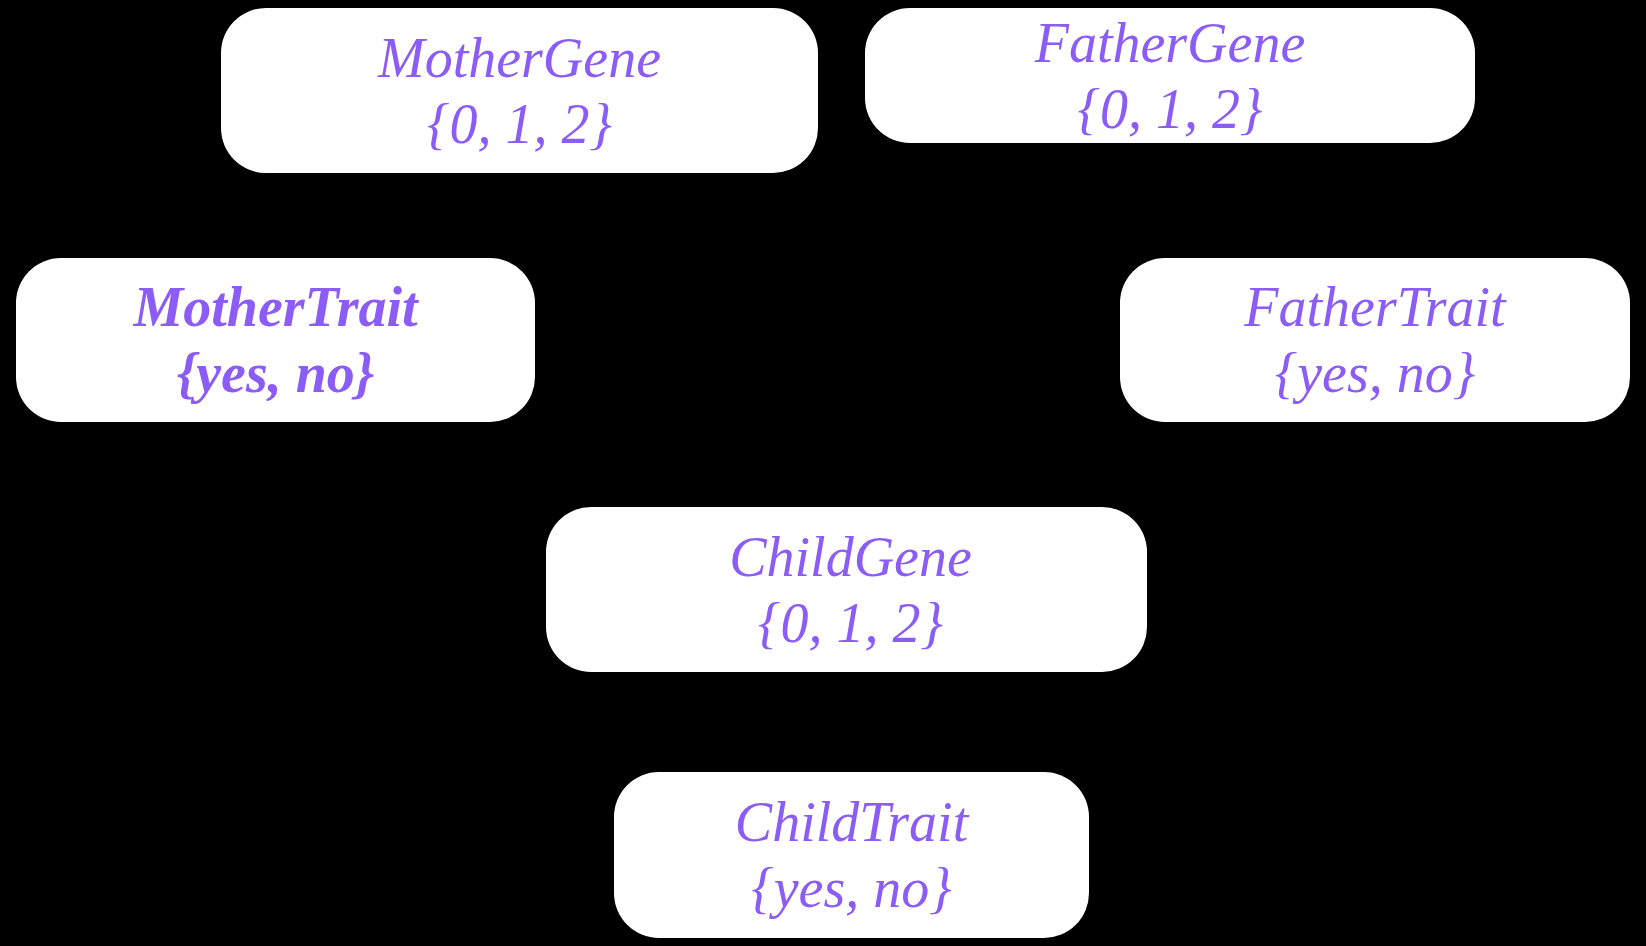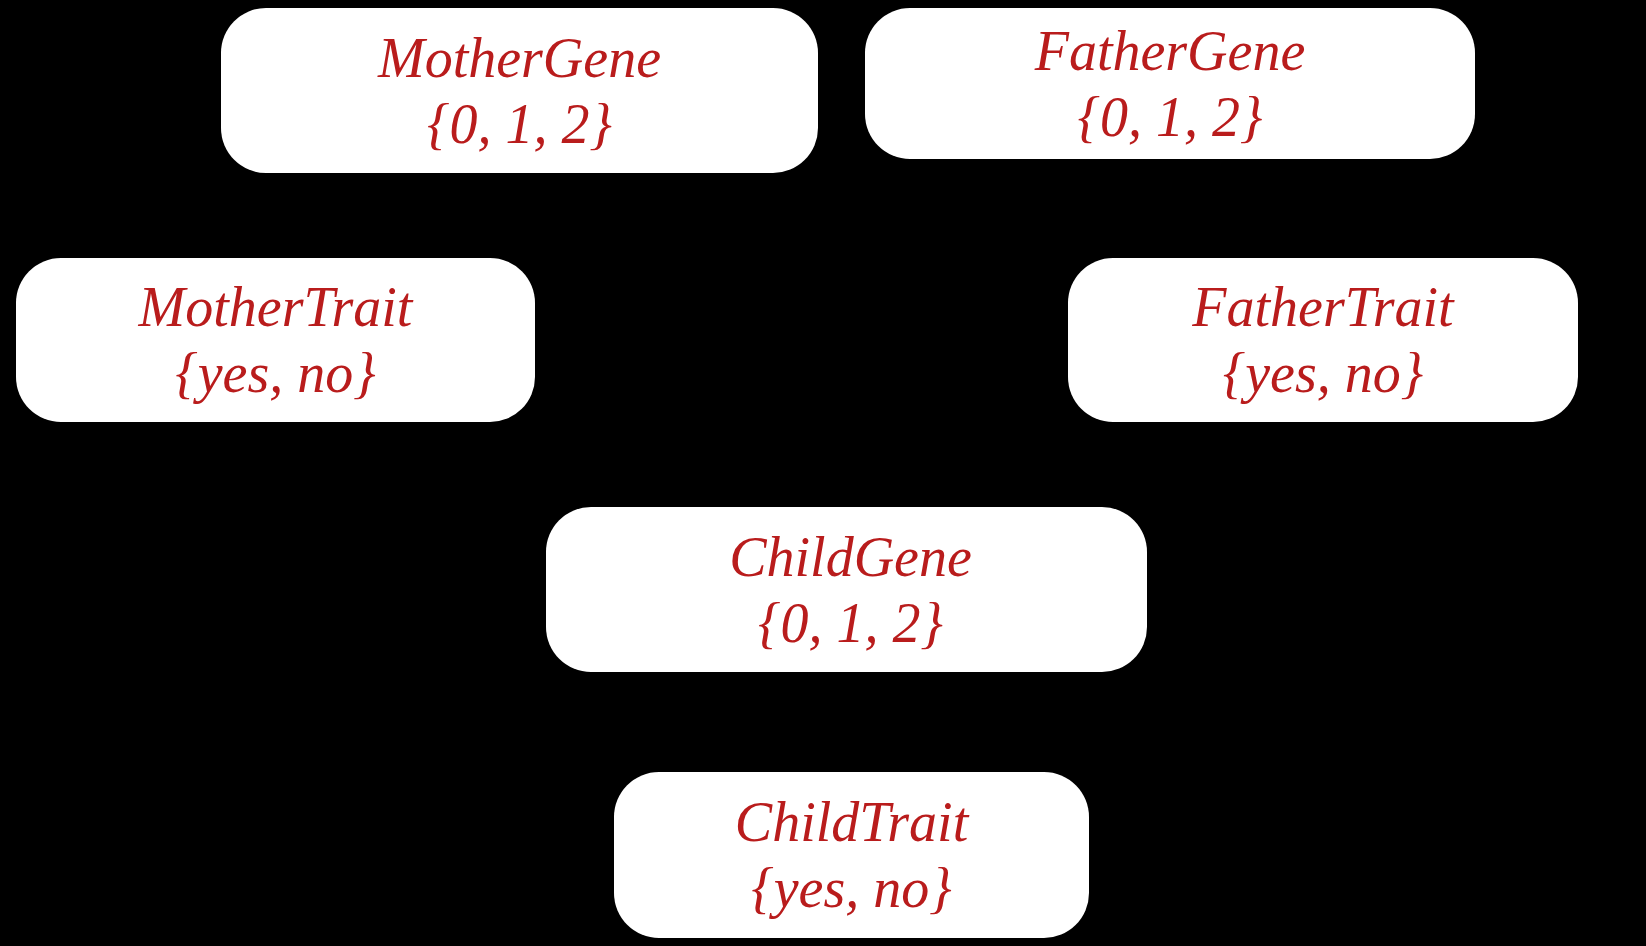--- a/index.html
+++ b/index.html
@@ -10,37 +10,37 @@
   .canvas {
     position: relative;
     width: 1646px;
     height: 946px;
     background: #000000;
     overflow: hidden;
   }
   .node {
     position: absolute;
     background: #ffffff;
-    color: #b91c1c;
+    color: #8b5cf6;
     border-radius: 45px;
     display: flex;
     flex-direction: column;
     align-items: center;
     justify-content: center;
     text-align: center;
     font-family: "Liberation Serif", "DejaVu Serif", serif;
     font-style: italic;
     font-size: 56px;
     line-height: 66px;
     white-space: nowrap;
   }
   .n-mother-gene  { left: 221px;  top: 8px;   width: 597px; height: 165px; }
-  .n-father-gene  { left: 865px;  top: 8px;   width: 610px; height: 151px; font-family: Liberation Serif, serif; }
-  .n-mother-trait { left: 16px;   top: 258px; width: 519px; height: 164px; }
-  .n-father-trait { left: 1068px; top: 258px; width: 510px; height: 164px; }
+  .n-father-gene  { left: 865px;  top: 8px;   width: 610px; height: 135px; font-family: Liberation Serif, serif; }
+  .n-mother-trait { left: 16px;   top: 258px; width: 519px; height: 164px; font-weight: bold; }
+  .n-father-trait { left: 1120px; top: 258px; width: 510px; height: 164px; }
   .n-child-gene   { left: 546px;  top: 507px; width: 593px; height: 165px; padding-left: 8px; }
   .n-child-trait  { left: 614px;  top: 772px; width: 475px; height: 166px; }
 </style>
 </head>
 <body>
 
 <div class="canvas">
 
   <div class="node n-mother-gene">
     <div>MotherGene</div>

